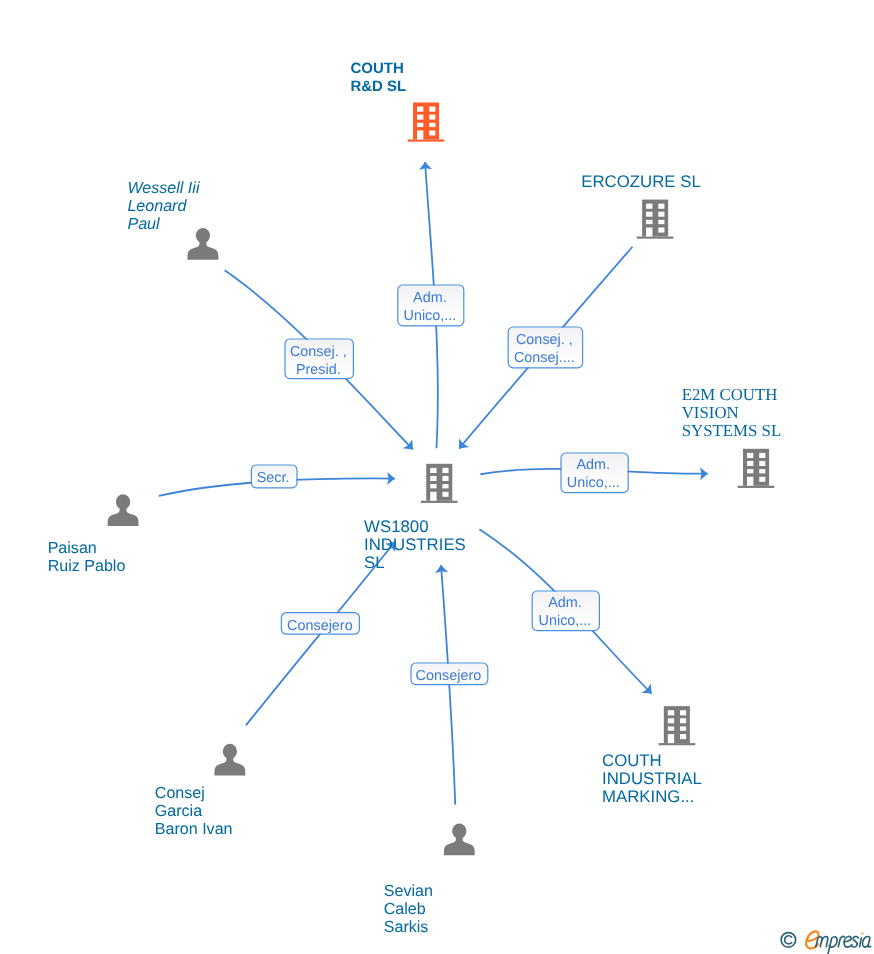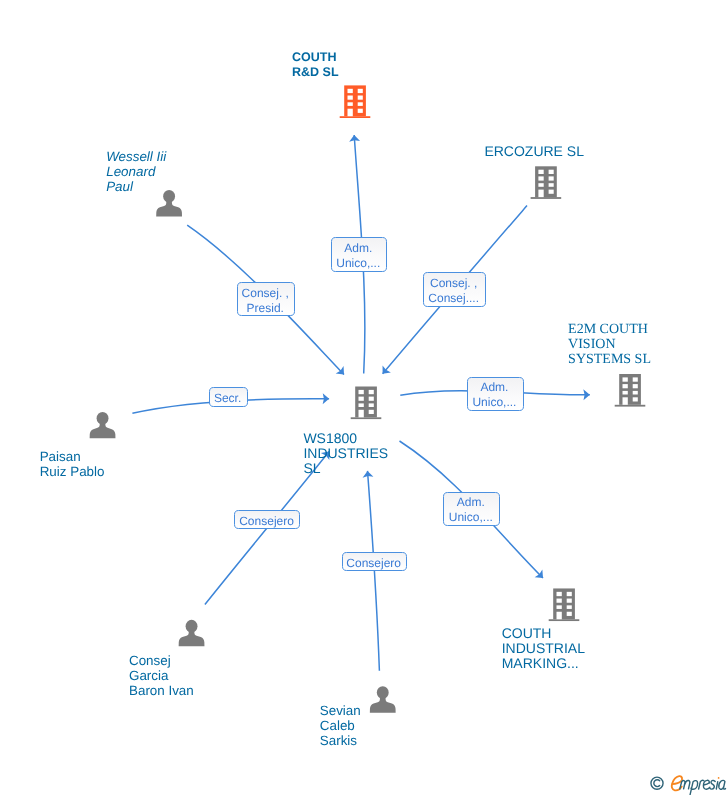--- a/index.html
+++ b/index.html
@@ -156,21 +156,21 @@
 INDUSTRIAL
 MARKING...</div>
 <div class="nodeLabel person" style="left:106.2px;top:149px;width:120px;font-style:italic;">Wessell Iii
 Leonard
 Paul</div>
 <div class="nodeLabel person" style="left:39.7px;top:449px;width:120px;">Paisan
 Ruiz Pablo</div>
 <div class="nodeLabel person" style="left:129.0px;top:652.9px;width:120px;">Consej
 Garcia
 Baron Ivan</div>
-<div class="nodeLabel person" style="left:319.8px;top:703px;width:120px;">Sevian
+<div class="nodeLabel person" style="left:319.8px;top:735px;width:120px;">Sevian
 Caleb
 Sarkis</div>
 
 <div class="edgeLabel two" style="left:330.6px;top:237.3px;width:56.7px;height:34.3px;">Adm.
 Unico,...</div>
 <div class="edgeLabel two" style="left:236.5px;top:281.9px;width:58.9px;height:34.6px;">Consej. ,
 Presid.</div>
 <div class="edgeLabel two" style="left:423.1px;top:272.3px;width:62.5px;height:34.5px;">Consej. ,
 Consej....</div>
 <div class="edgeLabel one" style="left:208.8px;top:386.8px;width:39px;height:20.0px;">Secr.</div>

